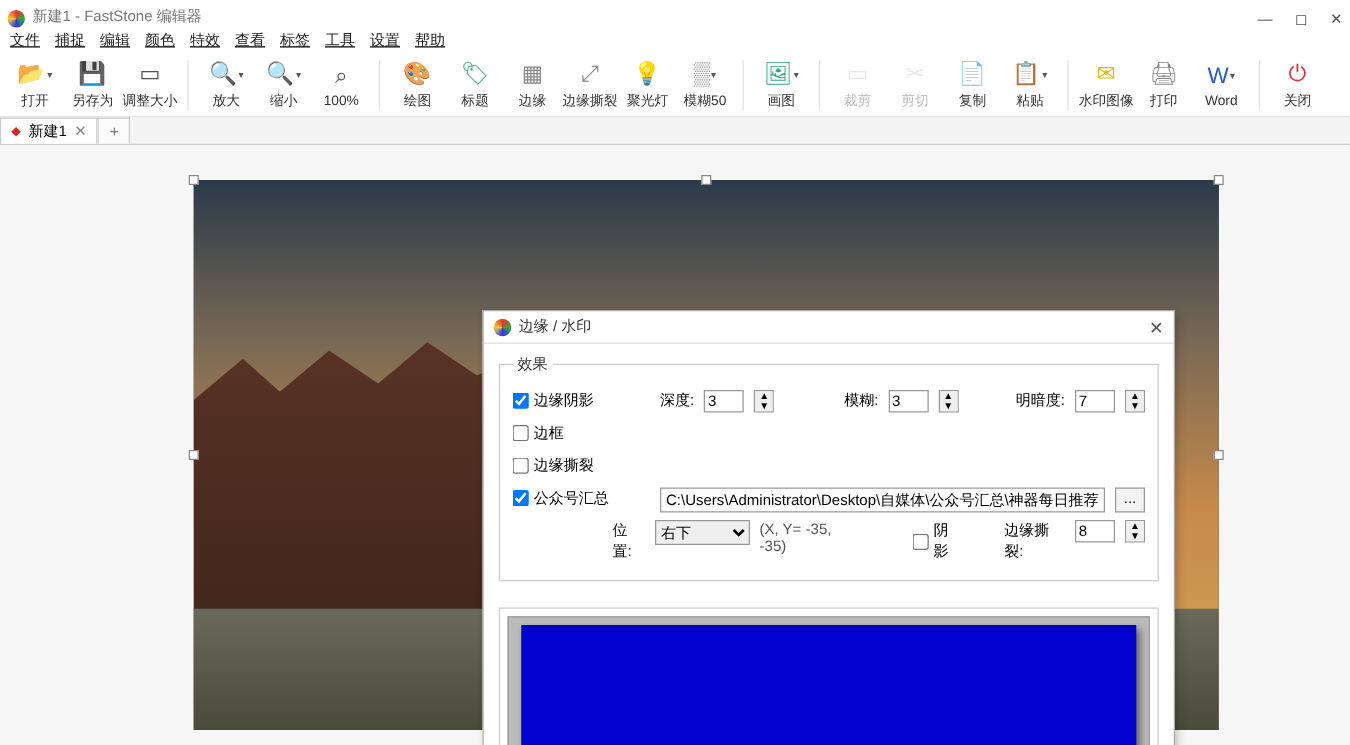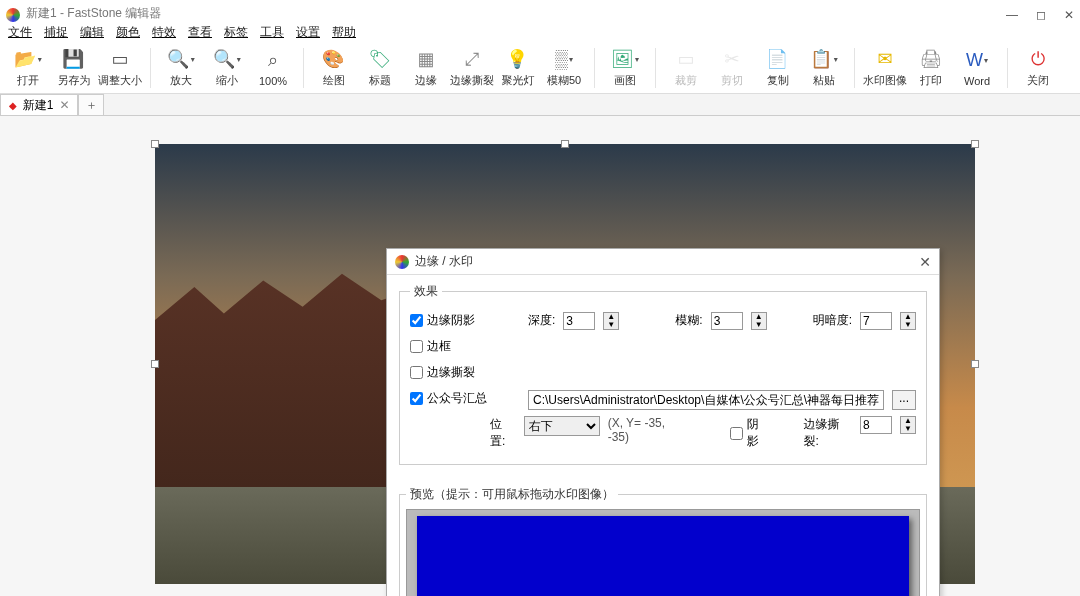--- a/index.html
+++ b/index.html
@@ -291,21 +291,20 @@
           <input class="num" value="8" style="">
           <span class="spin">
               <b>▲</b>
               <b>▼</b>
             </span>
         </div>
       </fieldset>
 
       <div class="preview-wrap">
         <fieldset>
-          <legend>预览（提示：可用鼠标拖动水印图像）</legend>
           <div class="preview">
             <div class="preview-inner">
               
             </div>
           </div>
         </fieldset>
       </div>
     </div>
   </div>
 </div>

